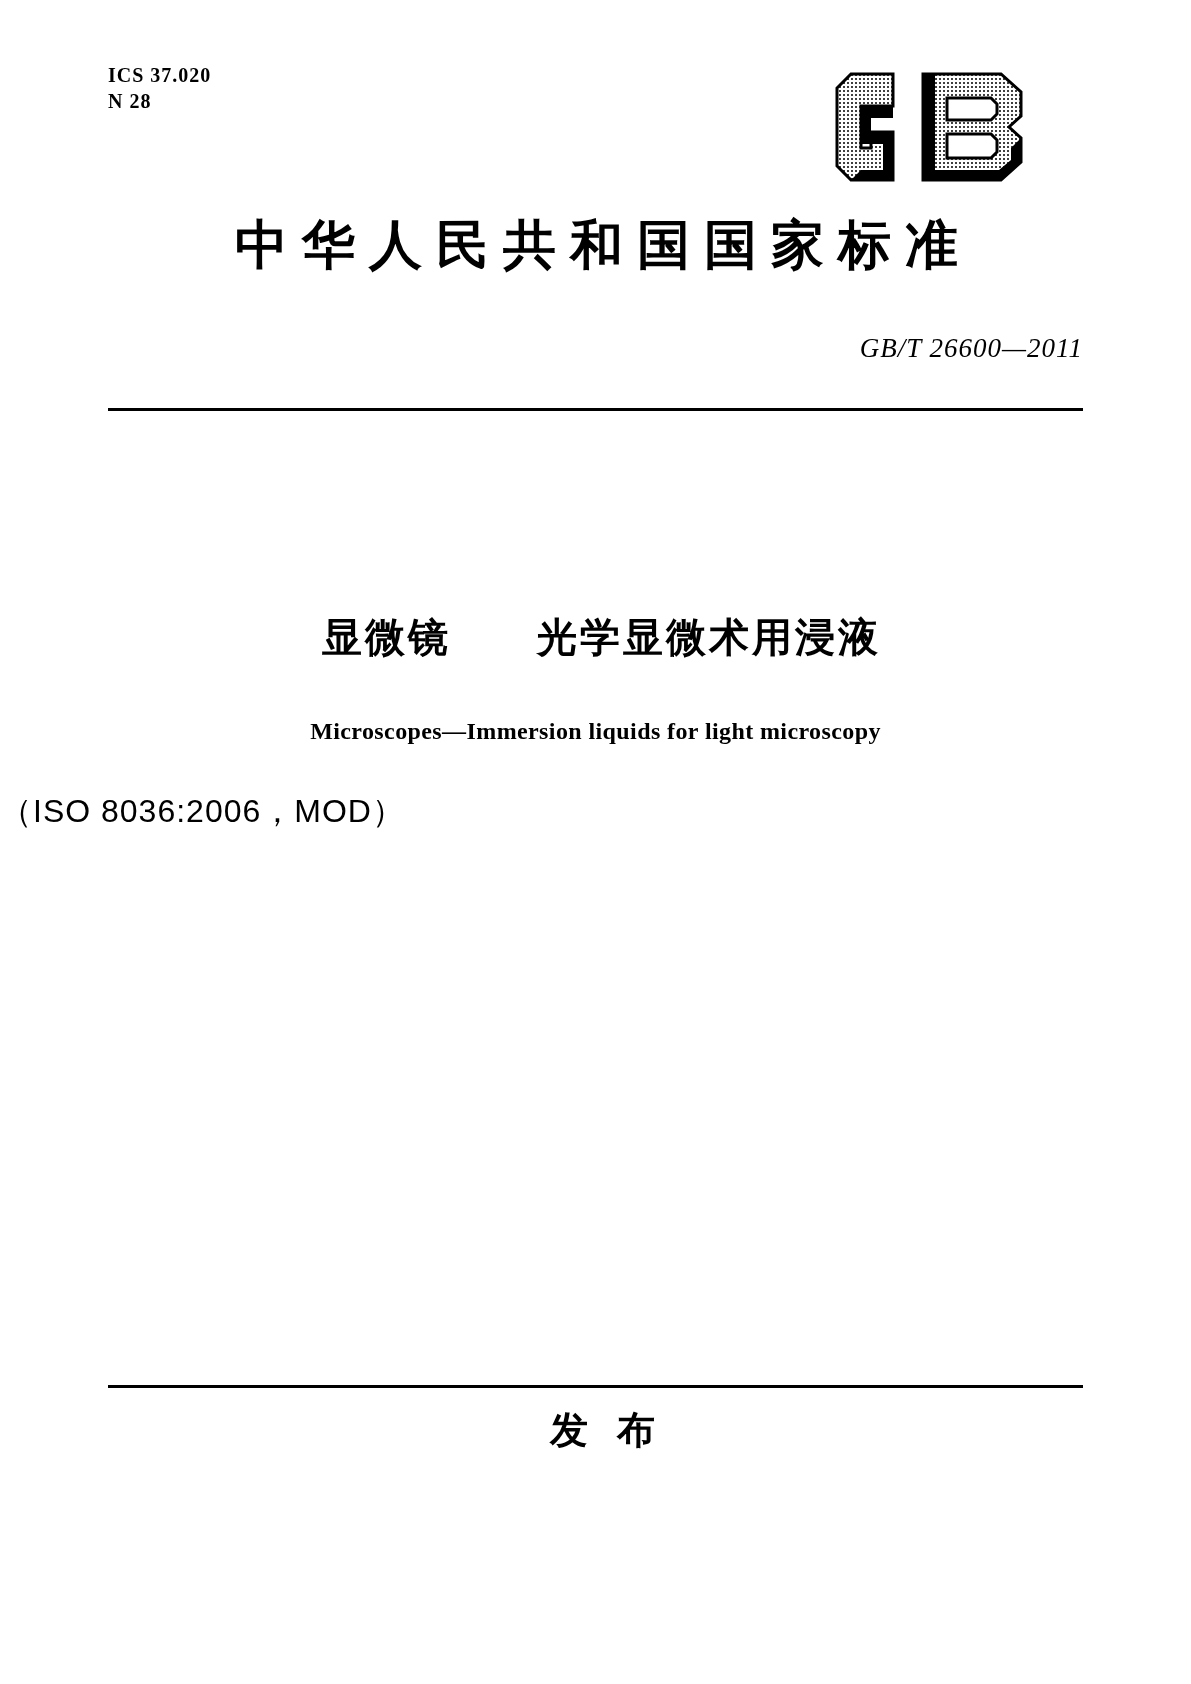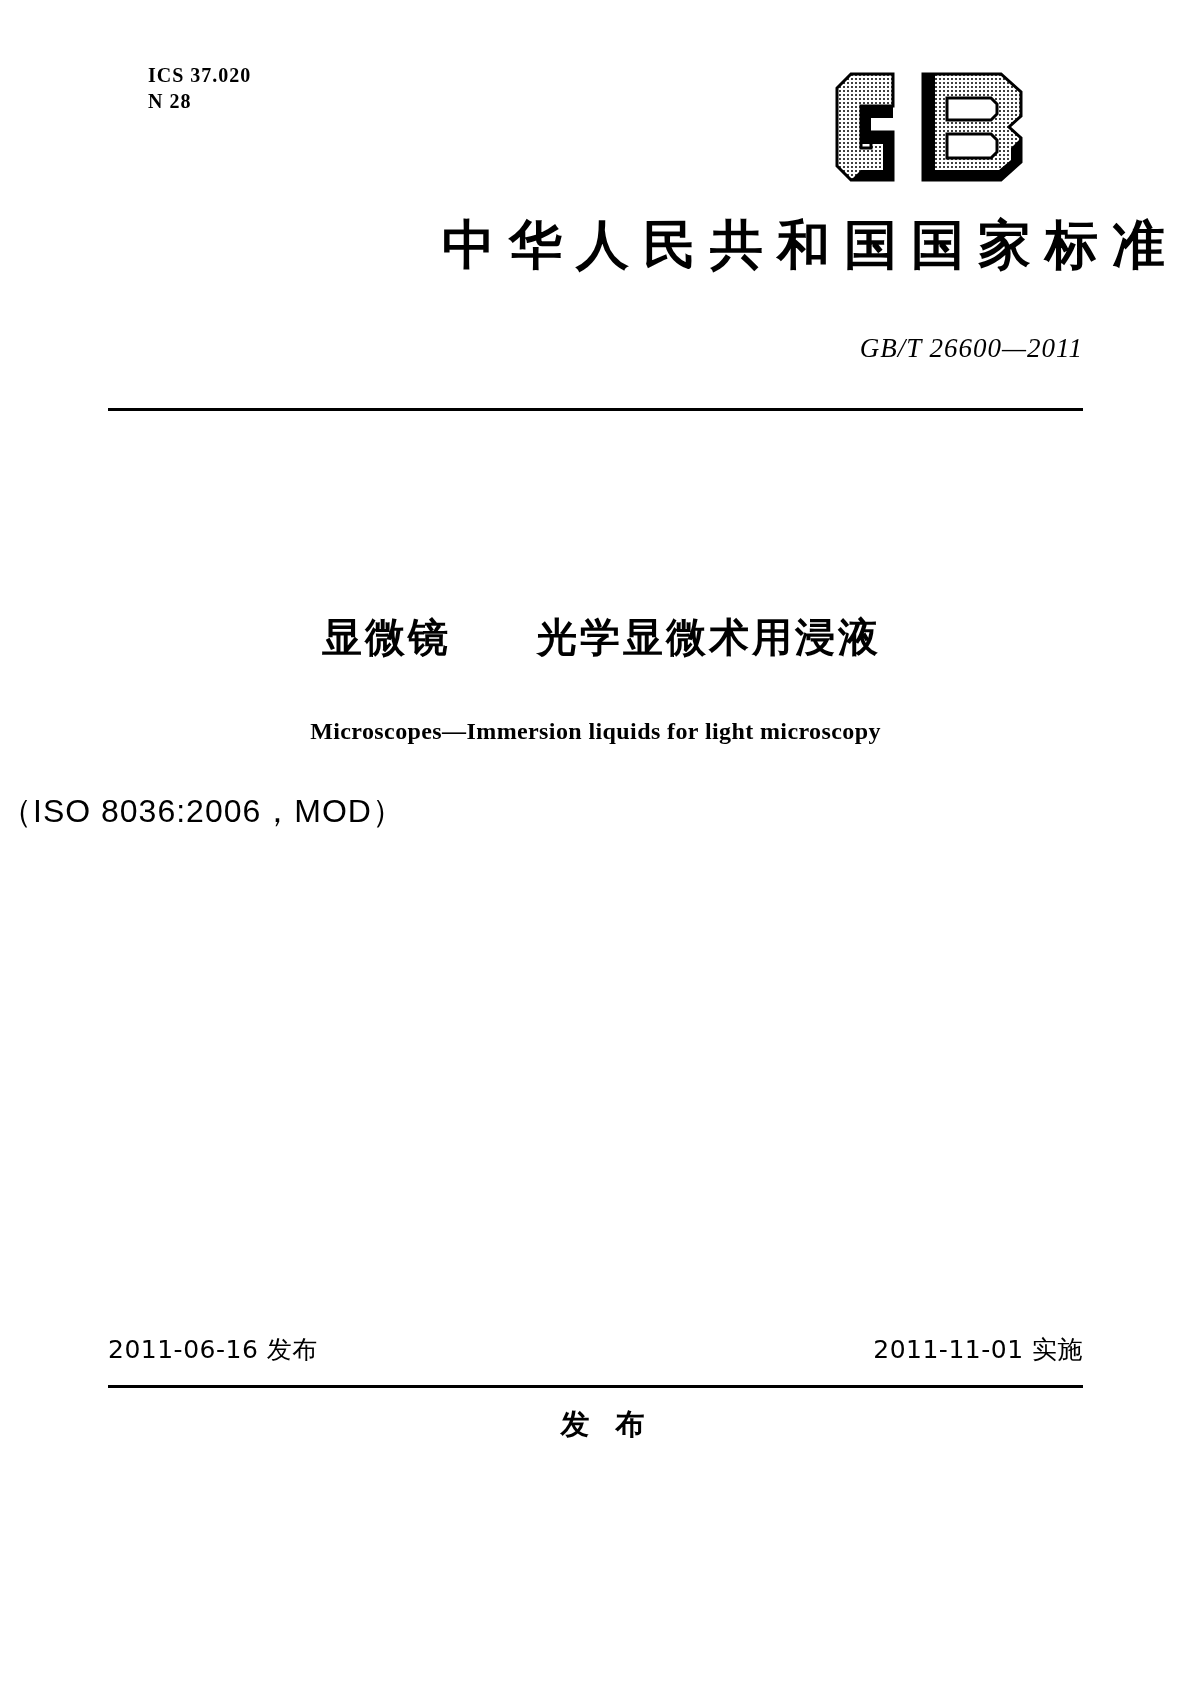--- a/index.html
+++ b/index.html
@@ -25,40 +25,39 @@
   
   .ics-block {
     position: absolute;
     left: 108px;
     top: 62px;
     font-family: "Liberation Serif", serif;
     font-weight: bold;
     font-size: 20px;
     line-height: 26px;
     letter-spacing: 1px;
-    margin-left: 40px;
   }
   .ics-line { white-space: pre; }
 
   
   .gb-logo {
     position: absolute;
     right: 130px;
     top: 62px;
     width: 230px;
     height: 130px;
   }
 
   
   .nat-title {
     position: absolute;
     left: 0;
-    right: 12px;
+    right: 0;
     top: 210px;
-    text-align: right;
+    text-align: center;
     font-family: "DejaVu Sans", sans-serif;
     font-weight: bold;
     font-size: 53px;
     letter-spacing: 14px;
     padding-left: 16px;
     white-space: nowrap;
   }
 
   
   .std-no {
@@ -160,21 +159,21 @@
     font-size: 29px;
     line-height: 42px;
     letter-spacing: 3px;
     vertical-align: middle;
   }
   .pub-line2 { letter-spacing: 9px; padding-left: 9px;}
   .pub-issue {
     display: inline-block;
     font-family: "DejaVu Sans", sans-serif;
     font-weight: bold;
-    font-size: 29px;
+    font-size: 38px;
     letter-spacing: 8px;
     padding-left: 22px;
     vertical-align: middle;
   }
 </style>
 </head>
 <body>
 
 <div class="page">
 
@@ -206,24 +205,20 @@
   <div class="nat-title">中华人民共和国国家标准</div>
 
   <div class="std-no">GB/T 26600—2011</div>
 
   <div class="rule-top"></div>
 
   <div class="title-cn">显微镜　　光学显微术用浸液</div>
   <div class="title-en">Microscopes—Immersion liquids for light microscopy</div>
   <div class="title-iso">（ISO 8036:2006，MOD）</div>
 
-  <div class="footer-dates">
-    <div class="date-left">2011-06-16 发布</div>
-    <div class="date-right">2011-11-01 实施</div>
-  </div>
 
   <div class="rule-bottom"></div>
 
   <div class="publisher">
     <div class="pub-inner">
       <div class="pub-lines">
       </div><div class="pub-issue">发 布</div>
     </div>
   </div>
 

